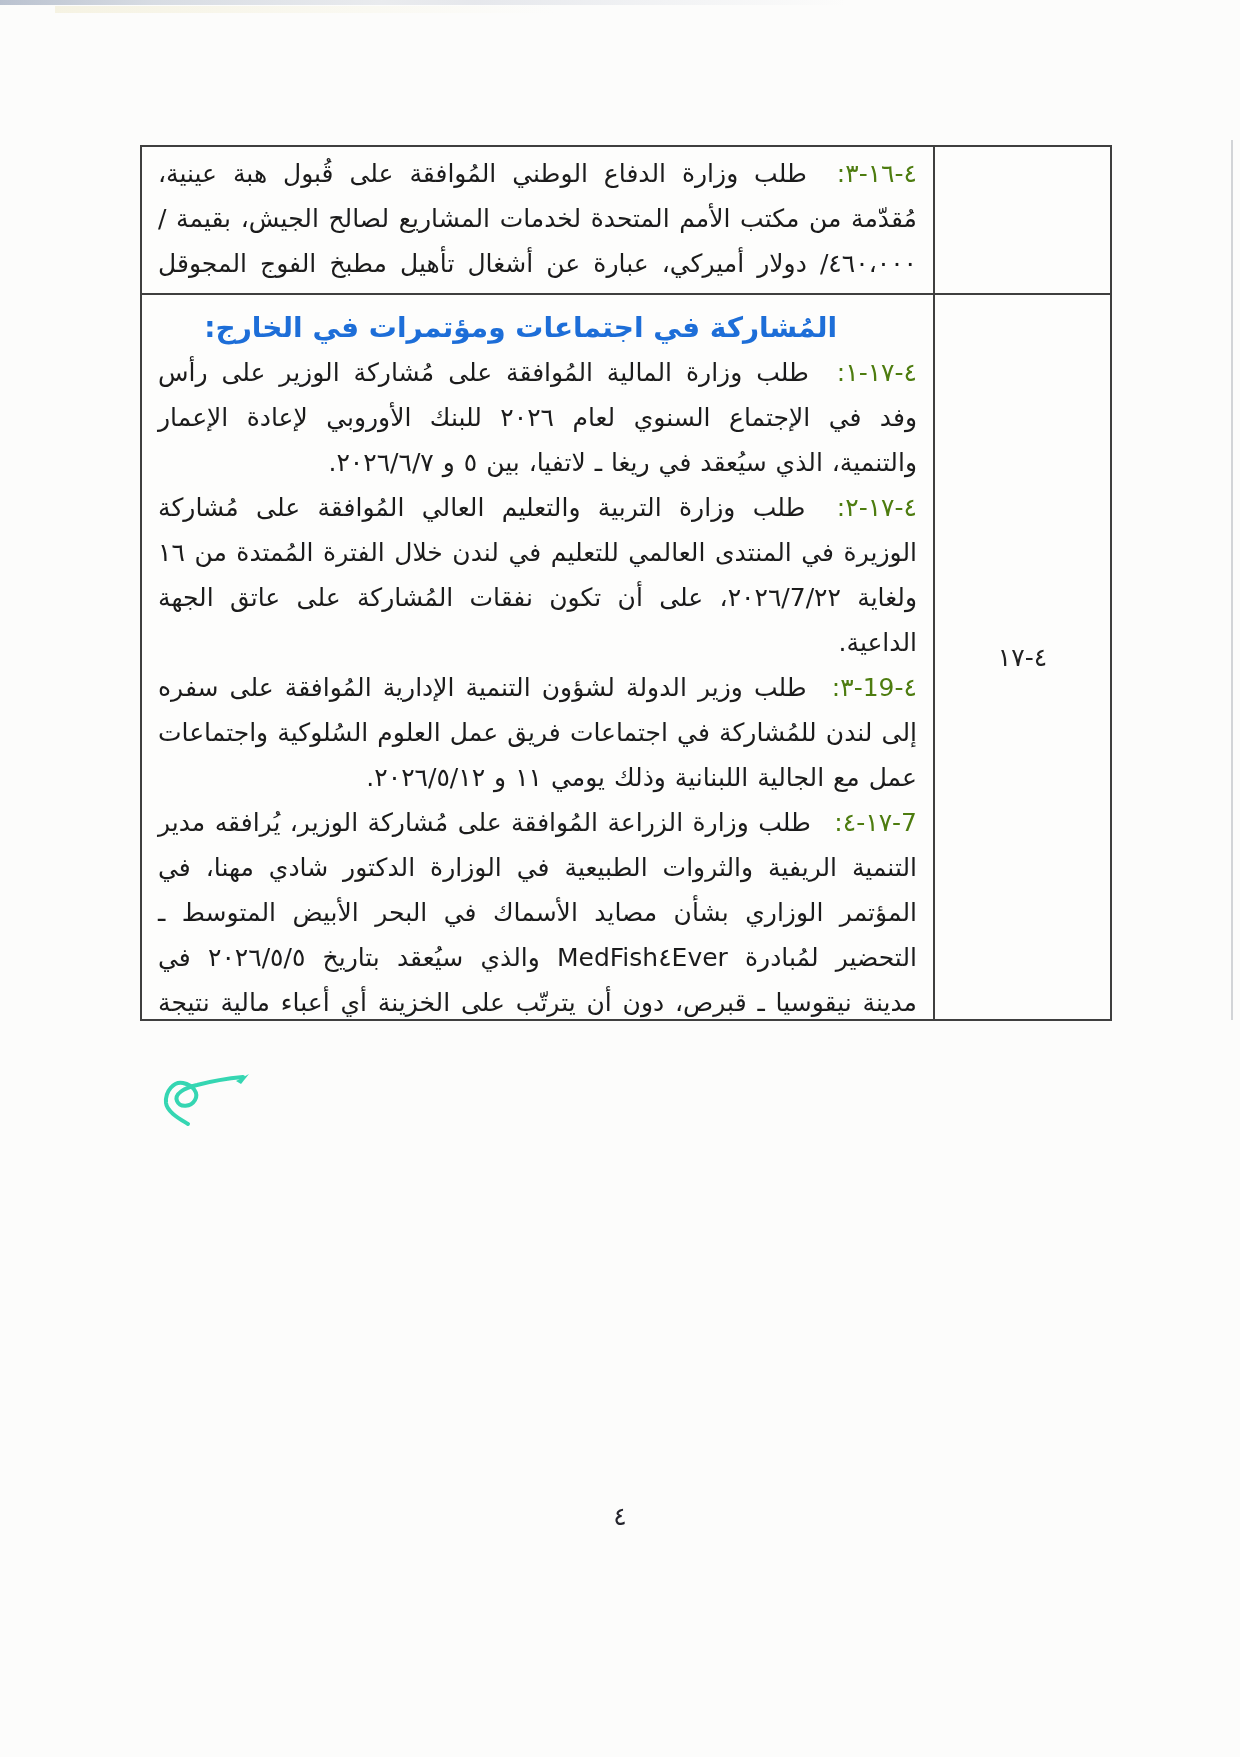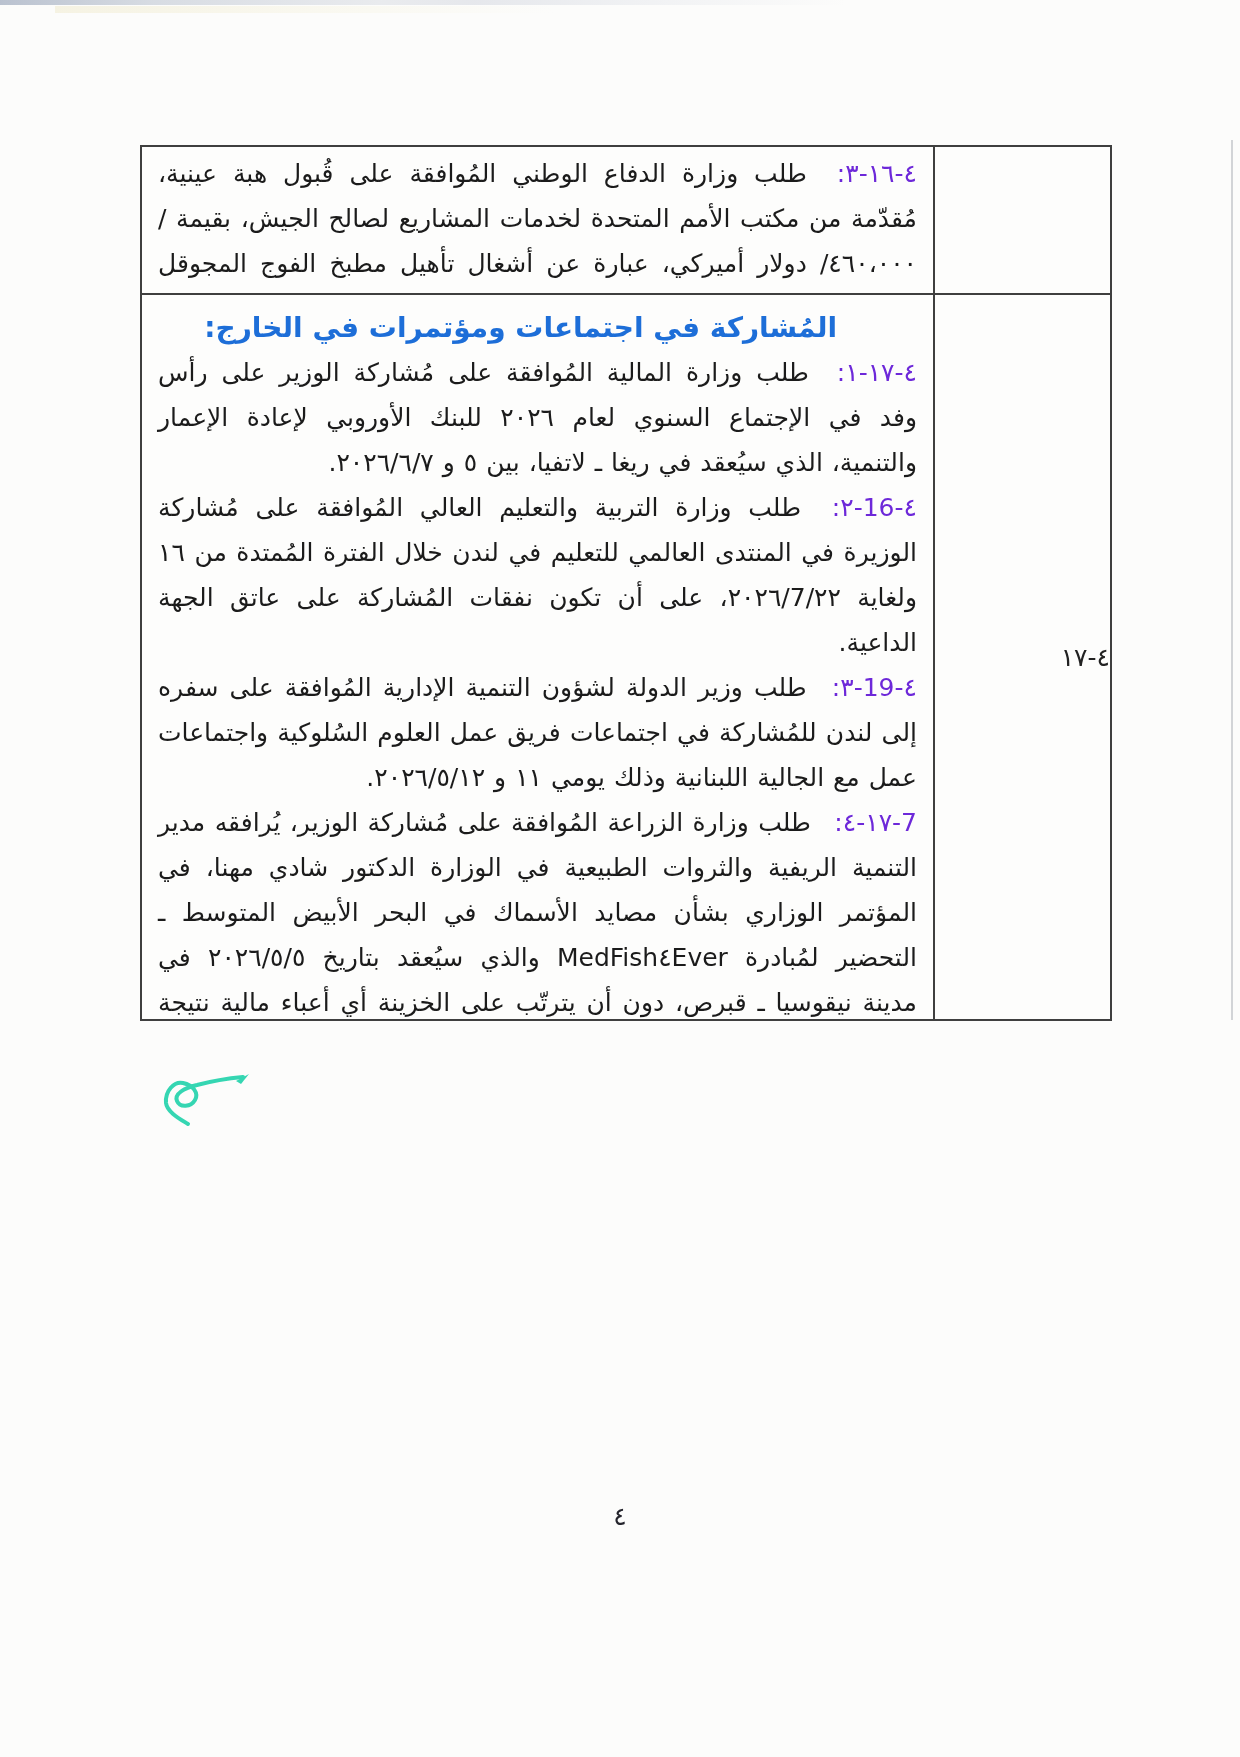--- a/index.html
+++ b/index.html
@@ -35,33 +35,33 @@
     border:2px solid #3f3f3f;
     direction:rtl;
     display:grid;
     grid-template-columns:177px 791px; 
     grid-template-rows:146px 726px;
     background:#fdfdfc;
   }
   .cell{box-sizing:border-box;overflow:hidden;}
   .ref-cell{
     border-left:2px solid #3f3f3f;
-    display:flex;align-items:center;
+    display:flex;align-items:center;justify-content:center;
     font-size:25px;color:#222;
   }
   .row2{border-top:2px solid #3f3f3f;}
   .text-cell{padding:4px 16px 0 16px;}
   .para{
     margin:0;
     font-size:25px;
     line-height:45px;
     text-align:justify;
     word-spacing:1px;
   }
-  .plabel{color:#6d28d9;margin-left:14px;}
+  .plabel{color:#4d7c0f;margin-left:14px;}
   .ptext{color:#1b1b1b;}
   .section-header{
     margin:6px 0 0 0;
     font-size:28px;
     font-weight:bold;
     line-height:45px;
     color:#1d6ed8;
     text-align:right;
     transform:translateX(-80px);
     white-space:nowrap;
@@ -96,21 +96,21 @@
 
   <div class="cell text-cell row2">
     <div class="section-header">المُشاركة في اجتماعات ومؤتمرات في الخارج:</div>
 
     <p class="para">
       <span class="plabel">٤-١٧-١:</span>
       <span class="ptext">طلب وزارة المالية المُوافقة على مُشاركة الوزير على رأس وفد في الإجتماع السنوي لعام ٢٠٢٦ للبنك الأوروبي لإعادة الإعمار والتنمية، الذي سيُعقد في ريغا ـ لاتفيا، بين ٥ و ٢٠٢٦/٦/٧.</span>
     </p>
 
     <p class="para">
-      <span class="plabel">٤-16-٢:</span>
+      <span class="plabel">٤-١٧-٢:</span>
       <span class="ptext">طلب وزارة التربية والتعليم العالي المُوافقة على مُشاركة الوزيرة في المنتدى العالمي للتعليم في لندن خلال الفترة المُمتدة من ١٦ ولغاية ٢٠٢٦/7/٢٢، على أن تكون نفقات المُشاركة على عاتق الجهة الداعية.</span>
     </p>
 
     <p class="para">
       <span class="plabel">٤-19-٣:</span>
       <span class="ptext">طلب وزير الدولة لشؤون التنمية الإدارية المُوافقة على سفره إلى لندن للمُشاركة في اجتماعات فريق عمل العلوم السُلوكية واجتماعات عمل مع الجالية اللبنانية وذلك يومي ١١ و ٢٠٢٦/٥/١٢.</span>
     </p>
 
     <p class="para">
       <span class="plabel">7-١٧-٤:</span>

